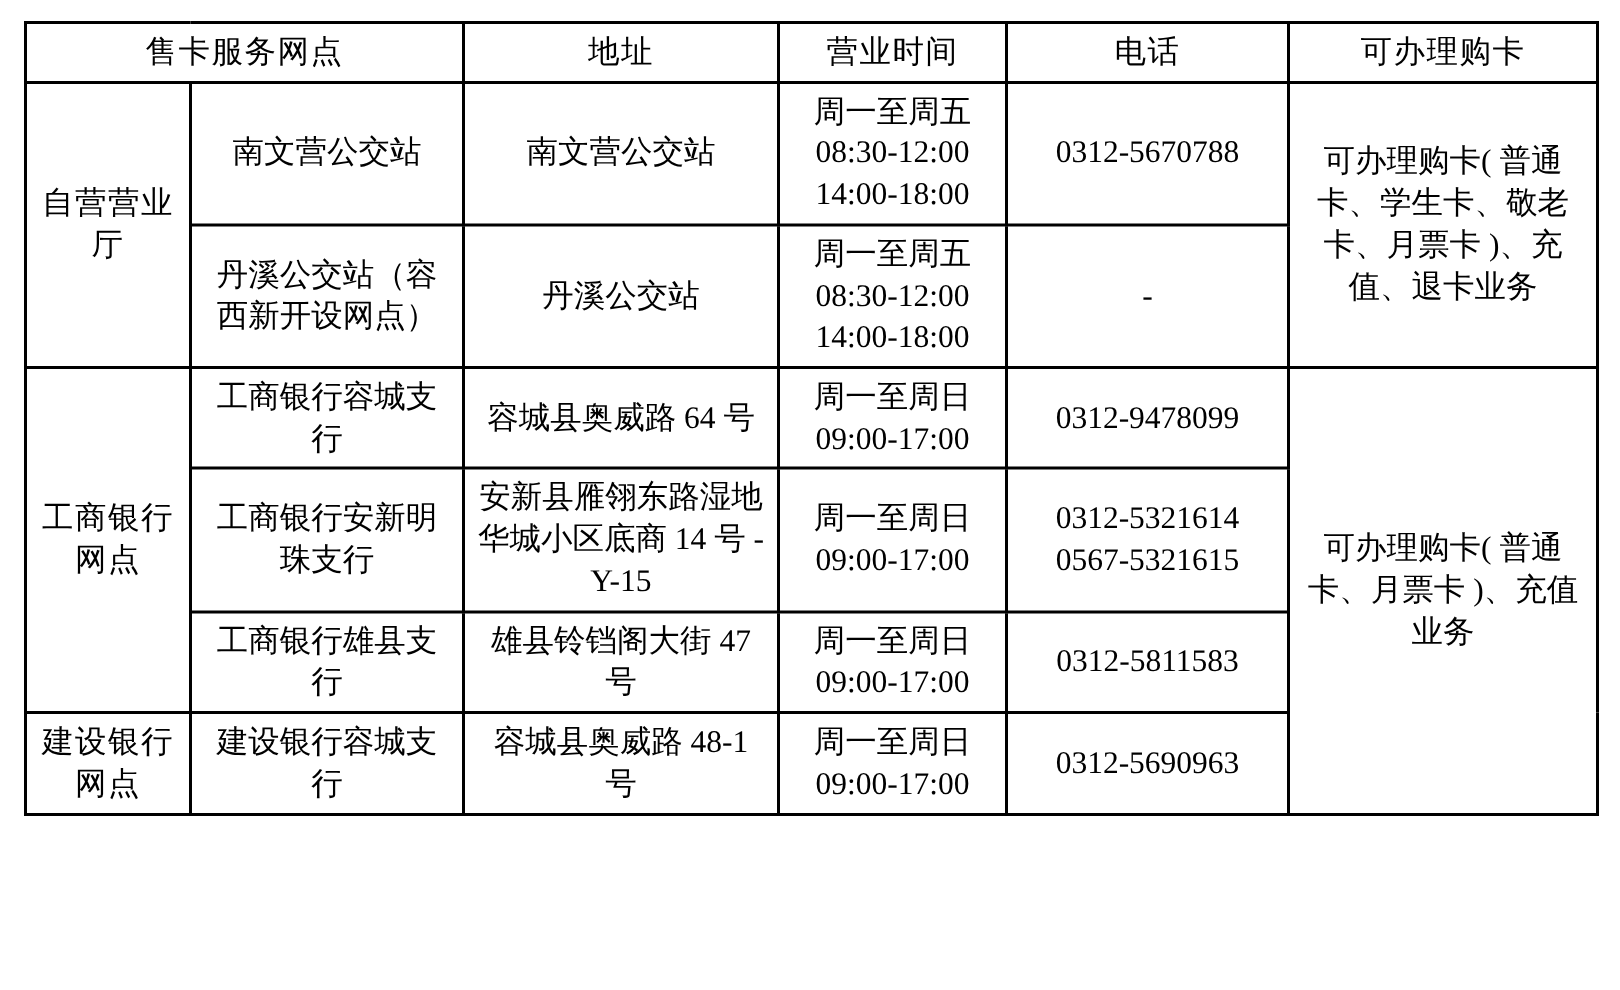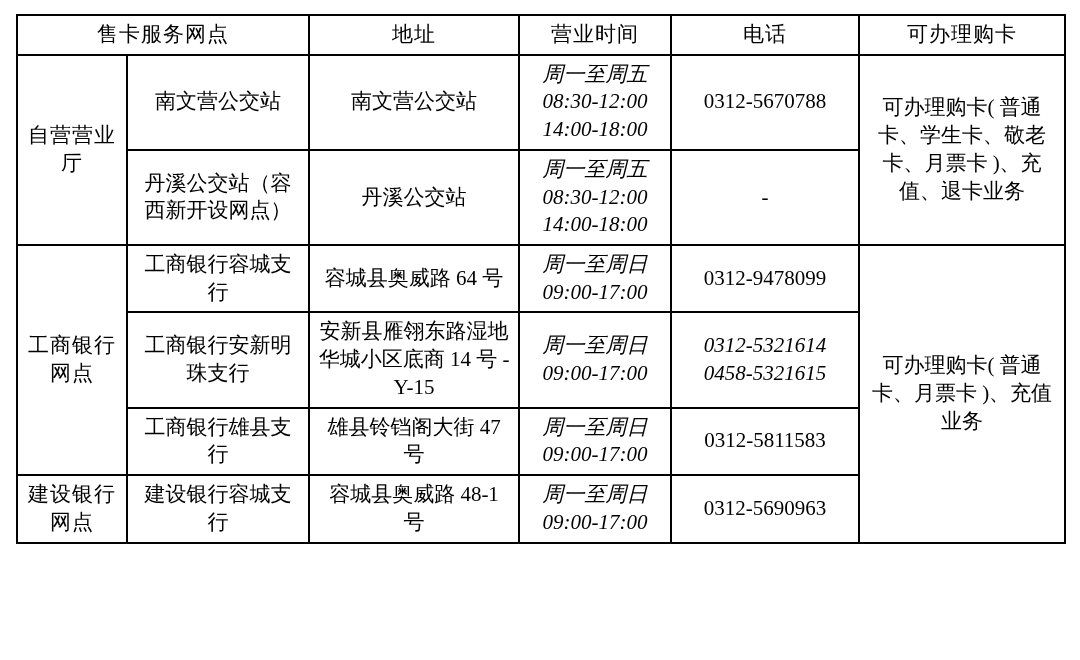--- a/index.html
+++ b/index.html
@@ -57,21 +57,21 @@
   td.bold-row {
     font-weight: bold;
   }
   td.biz-cell {
     text-align: left;
     padding-left: 12px;
     padding-right: 8px;
     line-height: 1.45;
     font-family: Liberation Serif, serif;
   }
-  .ml { white-space: pre-line; font-style: italic; }
+  .ml { white-space: pre-line; }
   .dash { font-size: 21px; }
 </style>
 </head>
 <body>
 
 <div class="page">
   <table class="card-table">
     <colgroup>
       <col class="col-a">
         <col class="col-b">
@@ -118,21 +118,21 @@
 09:00-17:00</td>
         <td>0312-9478099</td>
         <td class="biz-cell" rowspan="4">可办理购卡( 普通卡、月票卡 )、充值业务</td>
       </tr>
       <tr>
         <td>工商银行安新明珠支行</td>
         <td>安新县雁翎东路湿地华城小区底商 14 号 -Y-15</td>
         <td class="ml">周一至周日
 09:00-17:00</td>
         <td class="ml">0312-5321614
-0458-5321615</td>
+0567-5321615</td>
       </tr>
       <tr>
         <td>工商银行雄县支行</td>
         <td>雄县铃铛阁大街 47 号</td>
         <td class="ml">周一至周日
 09:00-17:00</td>
         <td>0312-5811583</td>
       </tr>
 
       <tr>

